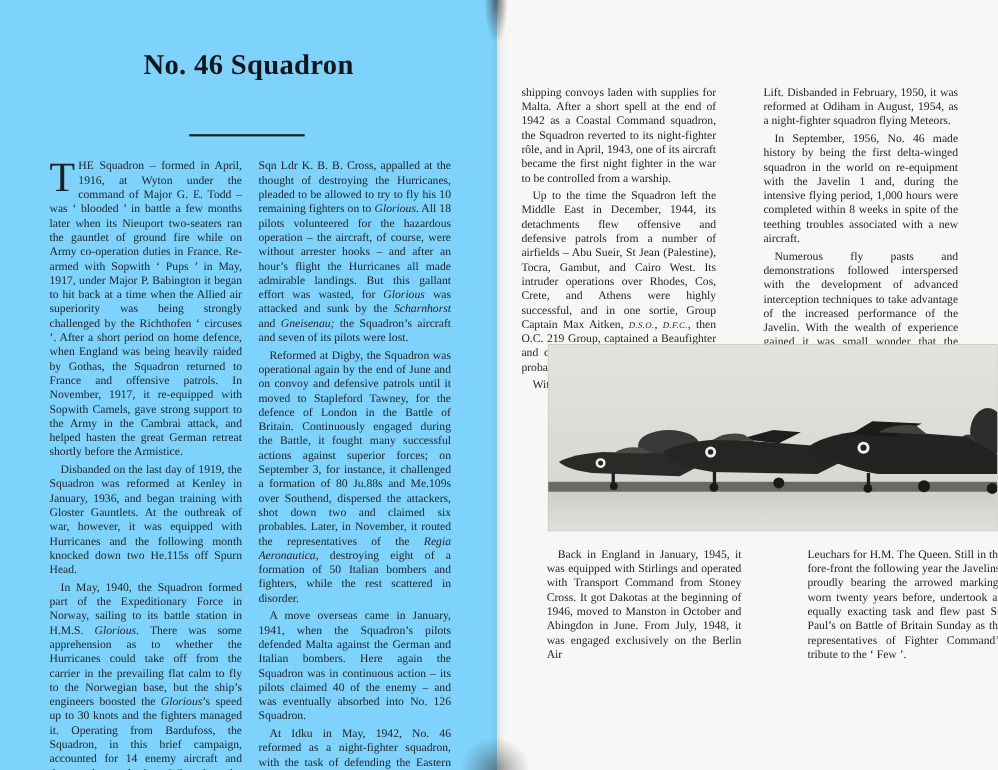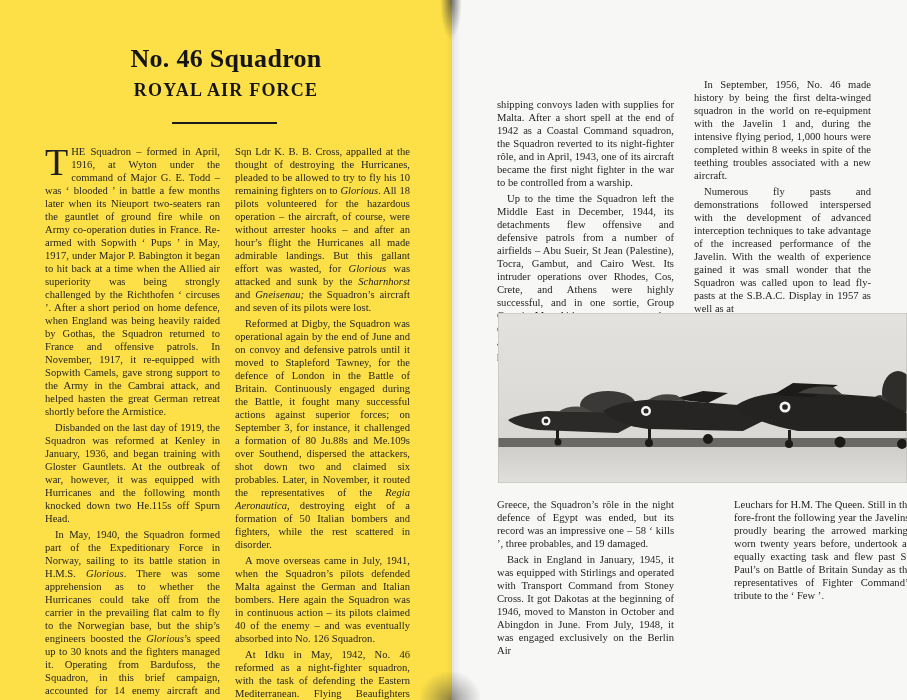--- a/index.html
+++ b/index.html
@@ -4,21 +4,21 @@
 <style>
   html, body { margin:0; padding:0; }
   body {
     width:907px; height:700px; overflow:hidden;
     background:#f4f4f2;
     font-family:"Liberation Serif","DejaVu Serif",serif;
     color:#1e1e1e;
     position:relative;
   }
   .spread { position:absolute; left:0; top:0; width:907px; height:700px; }
-  .page-left { position:absolute; left:0; top:0; width:452px; height:700px; background:#fde047; }
+  .page-left { position:absolute; left:0; top:0; width:452px; height:700px; background:#7dd3fc; }
   .page-right { position:absolute; left:452px; top:0; width:455px; height:700px; background:#f7f7f5; }
   .gutter {
     position:absolute; left:446px; top:0; width:14px; height:700px;
     background:linear-gradient(to right, rgba(0,0,0,0) 0%, rgba(0,0,0,0.06) 45%, rgba(0,0,0,0.10) 50%, rgba(0,0,0,0.05) 60%, rgba(0,0,0,0) 100%);
   }
   .gutter-top-shadow {
     position:absolute; left:440px; top:0; width:22px; height:40px;
     background:radial-gradient(ellipse at 50% 0%, rgba(60,60,60,0.7) 0%, rgba(60,60,60,0.35) 35%, rgba(0,0,0,0) 70%);
   }
   .gutter-bottom-shadow {
@@ -45,64 +45,64 @@
     color:#1f1f1f;
   }
   .col p { margin:0 0 3px 0; text-indent:10px; }
   .col p.noindent { text-indent:0; }
   .col p.first { text-indent:0; }
   .dropcap {
     float:left; font-size:38px; line-height:30px; margin:2px 3px 0 0; font-weight:normal;
   }
   .col-l1 { left:45px; top:145px; width:175px; }
   .col-l2 { left:235px; top:145px; width:175px; }
-  .col-r1 { left:497px; top:78px; width:177px;margin-top:20px; }
+  .col-r1 { left:474px; top:78px; width:177px; }
   .col-r2 { left:694px; top:78px; width:177px; }
   .col-r3 { left:497px; top:498px; width:177px; }
   .col-r4 { left:694px; top:498px; width:178px;margin-left:40px; }
   .sc { font-size:8px; letter-spacing:0.3px;font-style:italic; }
 
   .photo {
     position:absolute; left:498px; top:313px; width:409px; height:170px;
     background:#dedcd8; overflow:hidden;
   }
   .photo svg { display:block; }
 </style>
 </head>
 <body>
 
 <div class="spread">
   <div class="page-left">
     <div class="title">No. 46 Squadron</div>
-    <div class="subtitle">ROYAL AIR FORCE</div>
     <div class="rule"></div>
 
     <div class="col col-l1">
       <p class="first"><span class="dropcap">T</span><span>HE Squadron – formed in April, 1916, at Wyton under the command of Major G. E. Todd – was ‘ blooded ’ in battle a few months later when its Nieuport two-seaters ran the gauntlet of ground fire while on Army co-operation duties in France. Re-armed with Sopwith ‘ Pups ’ in May, 1917, under Major P. Babington it began to hit back at a time when the Allied air superiority was being strongly challenged by the Richthofen ‘ circuses ’. After a short period on home defence, when England was being heavily raided by Gothas, the Squadron returned to France and offensive patrols. In November, 1917, it re-equipped with Sopwith Camels, gave strong support to the Army in the Cambrai attack, and helped hasten the great German retreat shortly before the Armistice.</span></p>
       <p>Disbanded on the last day of 1919, the Squadron was reformed at Kenley in January, 1936, and began training with Gloster Gauntlets. At the outbreak of war, however, it was equipped with Hurricanes and the following month knocked down two He.115s off Spurn Head.</p>
       <p><span>In May, 1940, the Squadron formed part of the Expeditionary Force in Norway, sailing to its battle station in H.M.S. </span><i>Glorious</i><span>. There was some apprehension as to whether the Hurricanes could take off from the carrier in the prevailing flat calm to fly to the Norwegian base, but the ship’s engineers boosted the </span><i>Glorious</i><span>’s speed up to 30 knots and the fighters managed it. Operating from Bardufoss, the Squadron, in this brief campaign, accounted for 14 enemy aircraft and destroyed several others. When the order came to evacuate in June, the Squadron’s C.O.,</span></p>
     </div>
 
     <div class="col col-l2">
       <p class="noindent"><span>Sqn Ldr K. B. B. Cross, appalled at the thought of destroying the Hurricanes, pleaded to be allowed to try to fly his 10 remaining fighters on to </span><i>Glorious</i><span>. All 18 pilots volunteered for the hazardous operation – the aircraft, of course, were without arrester hooks – and after an hour’s flight the Hurricanes all made admirable landings. But this gallant effort was wasted, for </span><i>Glorious</i><span> was attacked and sunk by the </span><i>Scharnhorst</i><span> and </span><i>Gneisenau;</i><span> the Squadron’s aircraft and seven of its pilots were lost.</span></p>
       <p><span>Reformed at Digby, the Squadron was operational again by the end of June and on convoy and defensive patrols until it moved to Stapleford Tawney, for the defence of London in the Battle of Britain. Continuously engaged during the Battle, it fought many successful actions against superior forces; on September 3, for instance, it challenged a formation of 80 Ju.88s and Me.109s over Southend, dispersed the attackers, shot down two and claimed six probables. Later, in November, it routed the representatives of the </span><i>Regia Aeronautica</i><span>, destroying eight of a formation of 50 Italian bombers and fighters, while the rest scattered in disorder.</span></p>
-      <p>A move overseas came in July, 1941, when the Squadron’s pilots defended Malta against the German and Italian bombers. Here again the Squadron was in continuous action – its pilots claimed 40 of the enemy – and was eventually absorbed into No. 126 Squadron.</p>
+      <p>A move overseas came in January, 1941, when the Squadron’s pilots defended Malta against the German and Italian bombers. Here again the Squadron was in continuous action – its pilots claimed 40 of the enemy – and was eventually absorbed into No. 126 Squadron.</p>
       <p>At Idku in May, 1942, No. 46 reformed as a night-fighter squadron, with the task of defending the Eastern Mediterranean. Flying Beaufighters equipped with A.I. it intercepted enemy bombers and recce aircraft and escorted</p>
     </div>
   </div>
 
   <div class="page-right"></div>
 
   <div class="col col-r1">
     <p class="noindent">shipping convoys laden with supplies for Malta. After a short spell at the end of 1942 as a Coastal Command squadron, the Squadron reverted to its night-fighter rôle, and in April, 1943, one of its aircraft became the first night fighter in the war to be controlled from a warship.</p>
     <p><span>Up to the time the Squadron left the Middle East in December, 1944, its detachments flew offensive and defensive patrols from a number of airfields – Abu Sueir, St Jean (Palestine), Tocra, Gambut, and Cairo West. Its intruder operations over Rhodes, Cos, Crete, and Athens were highly successful, and in one sortie, Group Captain Max Aitken, </span><span class="sc">D.S.O.</span><span>, </span><span class="sc">D.F.C.</span><span>, then O.C. 219 Group, captained a Beaufighter and claimed two Ju.52s destroyed, one probable, and another damaged.</span></p>
     <p style="text-align-last:justify;">With the German evacuation of</p>
   </div>
 
   <div class="col col-r2">
+    <p class="noindent">Lift. Disbanded in February, 1950, it was reformed at Odiham in August, 1954, as a night-fighter squadron flying Meteors.</p>
     <p>In September, 1956, No. 46 made history by being the first delta-winged squadron in the world on re-equipment with the Javelin 1 and, during the intensive flying period, 1,000 hours were completed within 8 weeks in spite of the teething troubles associated with a new aircraft.</p>
     <p>Numerous fly pasts and demonstrations followed interspersed with the development of advanced interception techniques to take advantage of the increased performance of the Javelin. With the wealth of experience gained it was small wonder that the Squadron was called upon to lead fly-pasts at the S.B.A.C. Display in 1957 as well as at</p>
   </div>
 
   <div class="photo" title="Three Gloster Javelin delta-wing jet fighters parked on an airfield">
     <svg width="409" height="170" viewBox="0 0 409 170">
       <defs>
         <linearGradient id="sky" x1="0" y1="0" x2="0" y2="1">
           <stop offset="0" stop-color="#e4e2de"></stop>
           <stop offset="1" stop-color="#d6d4d0"></stop>
@@ -149,21 +149,20 @@
         <rect x="290" y="117" width="3" height="13" fill="#1f1e1d"></rect>
         <circle cx="291" cy="131" r="4" fill="#1a1a19"></circle>
         <circle cx="342" cy="129" r="5.5" fill="#1a1a19"></circle>
         <circle cx="404" cy="131" r="5" fill="#1a1a19"></circle>
       </g>
       <rect x="0" y="0" width="409" height="170" fill="none" stroke="#bbb9b5" stroke-width="1"></rect>
     </svg>
   </div>
 
   <div class="col col-r3">
-    <p class="noindent">Greece, the Squadron’s rôle in the night defence of Egypt was ended, but its record was an impressive one – 58 ‘ kills ’, three probables, and 19 damaged.</p>
     <p>Back in England in January, 1945, it was equipped with Stirlings and operated with Transport Command from Stoney Cross. It got Dakotas at the beginning of 1946, moved to Manston in October and Abingdon in June. From July, 1948, it was engaged exclusively on the Berlin Air</p>
   </div>
 
   <div class="col col-r4">
     <p class="noindent">Leuchars for H.M. The Queen. Still in the fore-front the following year the Javelins, proudly bearing the arrowed markings worn twenty years before, undertook an equally exacting task and flew past St. Paul’s on Battle of Britain Sunday as the representatives of Fighter Command’s tribute to the ‘ Few ’.</p>
   </div>
 
   <div class="gutter"></div>
   <div class="gutter-top-shadow"></div>
   <div class="gutter-bottom-shadow"></div>

